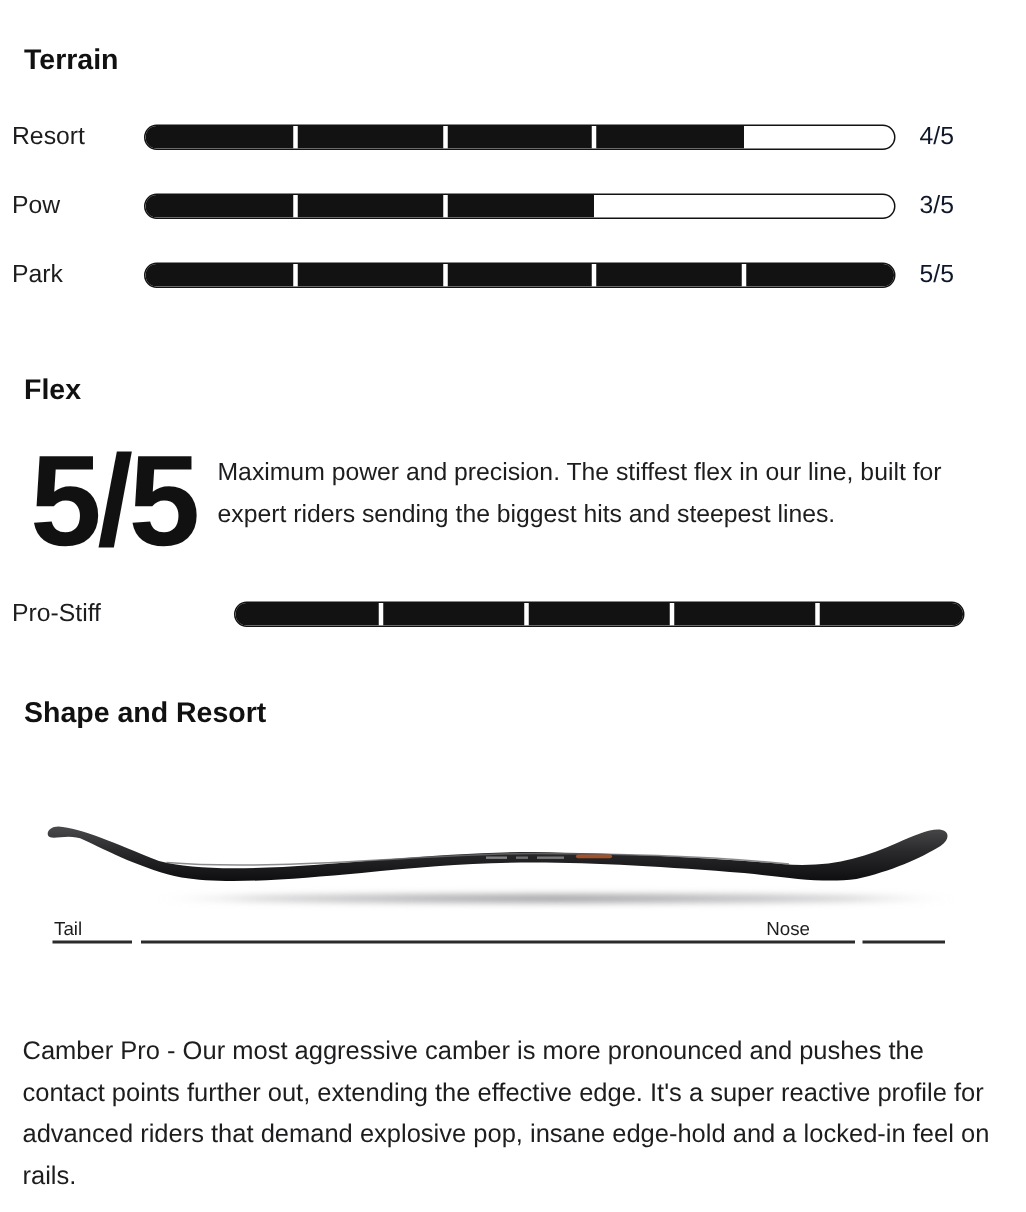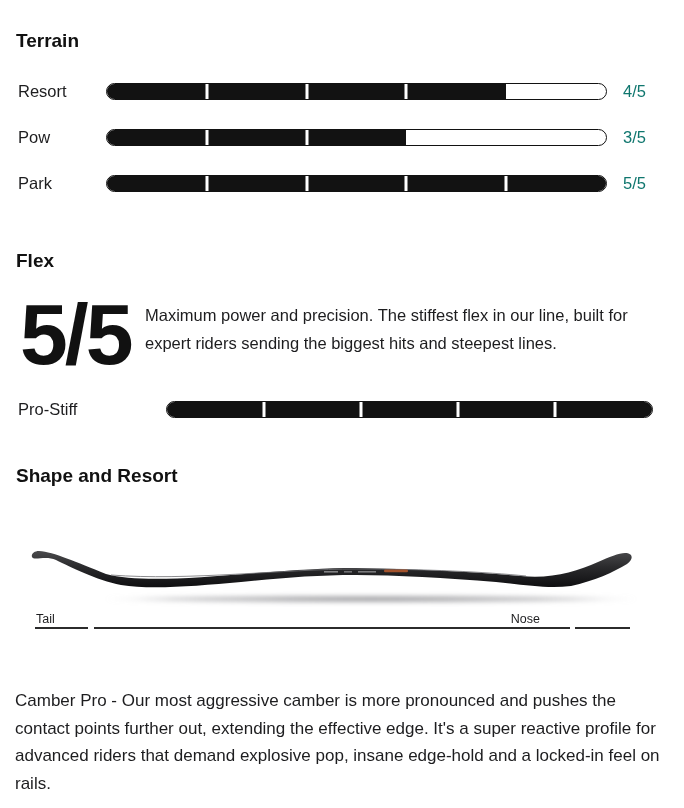--- a/index.html
+++ b/index.html
@@ -21,21 +21,21 @@
     padding-left: 16px;
   }
   #terrain-heading { margin-top: 30px; }
   #flex-heading   { margin-top: 58px; }
   #shape-heading  { margin-top: 47px; }
 
   .rows { margin-top: 31px; }
   .rating-row {
     display: flex;
     align-items: center;
-    padding-left: 18px;
+    padding-left: 8px;
     margin-bottom: 29px;
     height: 17px;
   }
   .row-label {
     font-size: 16.5px;
     color: #1d1d1f;
   }
   .terrain-row .row-label { width: 88px; }
   .flexbar-row .row-label { width: 148px; }
   .bar {
@@ -57,21 +57,21 @@
   .bar-tick {
     position: absolute;
     top: 0; bottom: 0;
     width: 3px;
     background: #ffffff;
     transform: translateX(-50%);
   }
   .row-value {
     margin-left: 16px;
     font-size: 16.5px;
-    color: #0f766e;
+    color: #0f172a;
   }
 
   .flex-main {
     display: flex;
     align-items: flex-start;
     margin-top: 28px;
     padding-left: 20px;
     min-height: 83px;
   }
   .flex-score {

